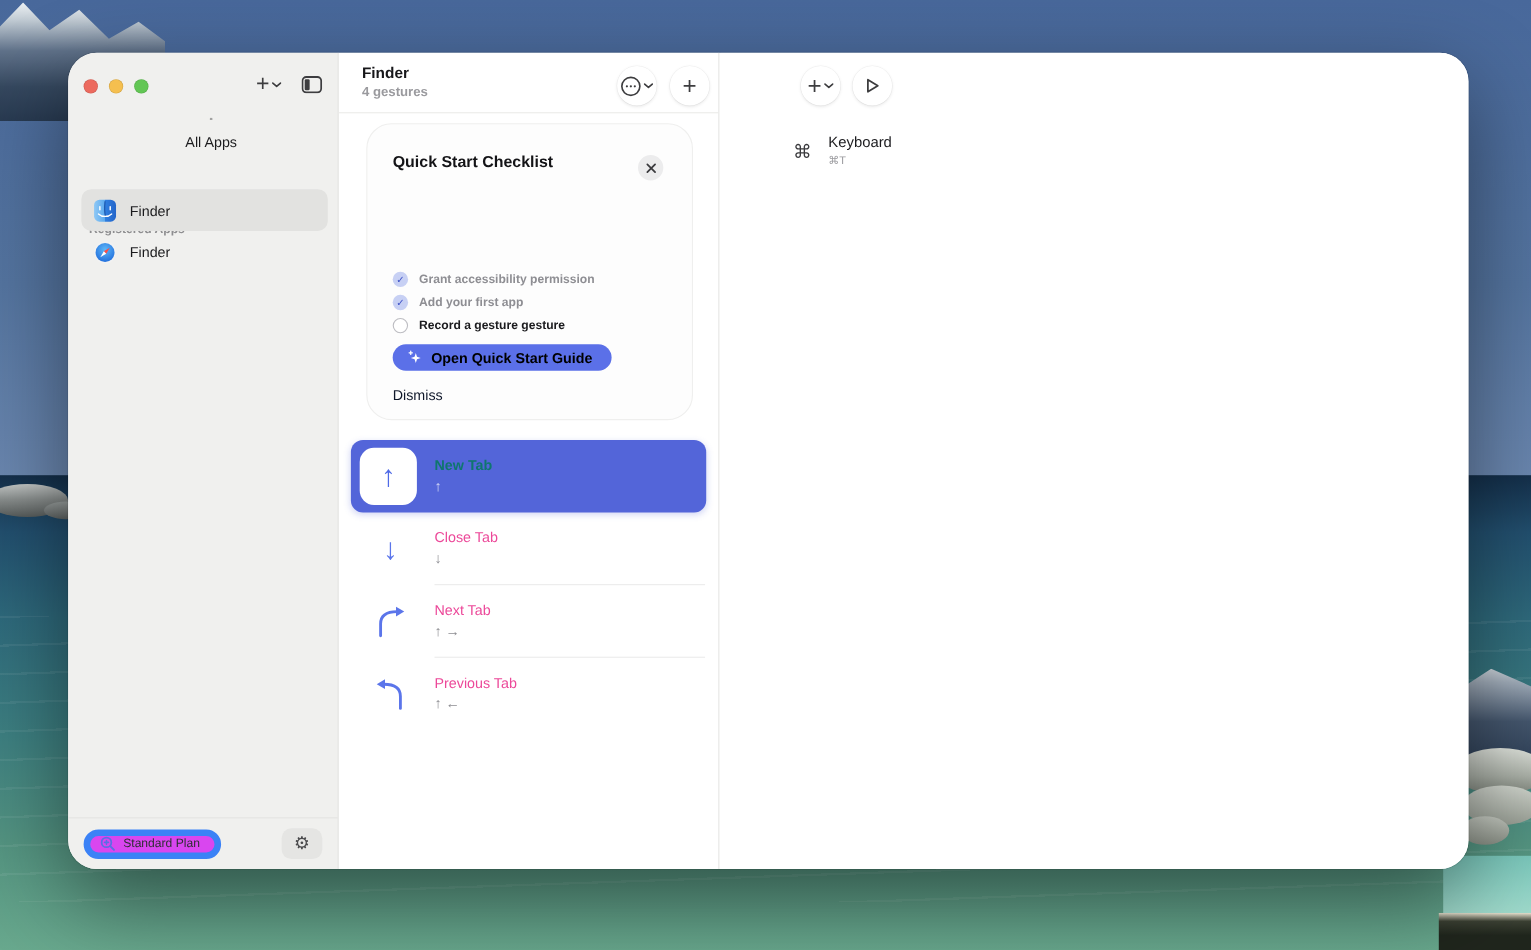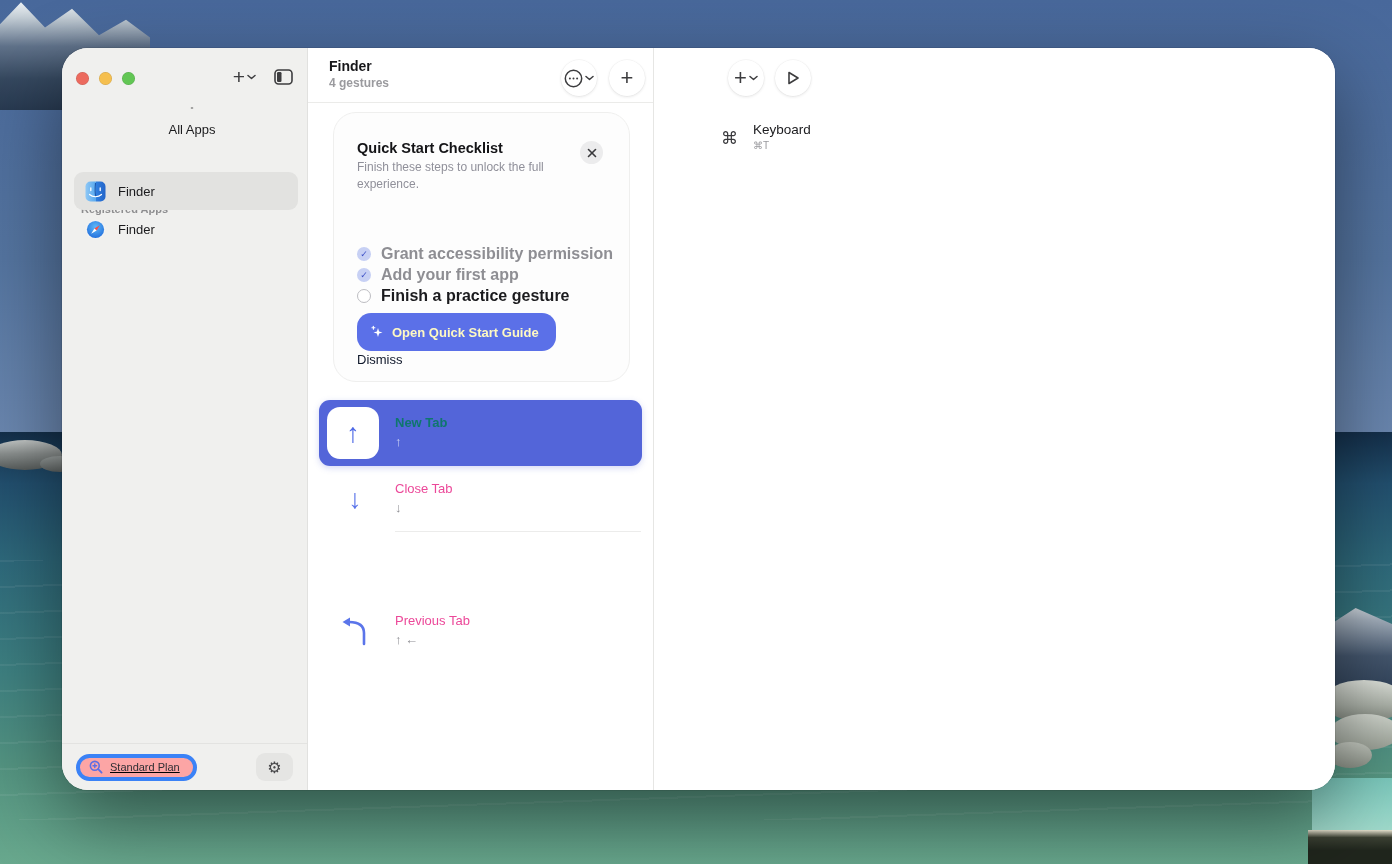--- a/index.html
+++ b/index.html
@@ -52,21 +52,21 @@
     gap:13px; padding-left:13px; border-radius:8px; font-size:13px; color:#1b1b1d;flex-direction:column; }
   .all-apps { top:59px; }
   .section-label { position:absolute; left:19px; top:155px; font-size:11px; font-weight:700; color:#8e8e90; }
   .app-row { position:absolute; left:12px; width:224px; height:38px; border-radius:9px;
     display:flex; align-items:center; gap:12px; padding-left:11px; font-size:13px; font-weight:500; color:#1b1b1d; }
   .app-row.selected { background:#e2e2e0; }
   .app-finder { top:124px; } .app-safari { top:162px; }
   .sb-footer { position:absolute; left:0; right:0; bottom:0; height:47px; border-top:1px solid #e3e3e1;
     display:flex; align-items:center; justify-content:space-between; padding:0 14px; }
   .plan-pill { display:flex; align-items:center; gap:7px; height:27px; padding:0 13px 0 9px;
-    background:#fca5a5; border:4px solid #3b82f6; border-radius:14px;text-decoration:underline; }
+    background:#d946ef; border:6px solid #3b82f6; border-radius:14px; }
   .plan-pill span { font-size:11px; font-weight:500; color:#2e2e33; }
   .settings-btn { width:37px; height:28px; border-radius:9px; background:#e5e5e3;
     display:flex; align-items:center; justify-content:center; font-size:16px; color:#4a4a4c; }
 
   
   .gestures-col { position:absolute; left:246px; top:0; bottom:0; width:346px; background:#fff;
     border-right:1px solid #e6e6e4; }
   .col-header { position:absolute; left:0; right:0; top:0; height:55px; }
   .gestures-col .col-header { border-bottom:1px solid #ebebe9; }
   .hdr-title { position:absolute; left:21px; top:10px; }
@@ -84,25 +84,25 @@
   .card-close { position:absolute; right:26px; top:28px; width:23px; height:23px; border-radius:50%;
     background:#ececed; display:flex; align-items:center; justify-content:center; }
   .card-p { position:absolute; left:23px; width:256px; font-size:12px; line-height:17px; color:#90909a; }
   .p1 { top:46px; width:200px; } .p2 { top:93px; }
   .chk-item { position:absolute; left:23px; height:18px; display:flex; align-items:center; gap:10px; }
   .chk1{top:132px;} .chk2{top:153px;} .chk3{top:174px;}
   .chk-circle { width:14px; height:14px; border-radius:50%; display:flex; align-items:center;
     justify-content:center; font-size:9px; }
   .chk-circle.done { background:#c7d0f4; color:#3c4fc6; }
   .chk-circle.todo { background:#fff; border:1.5px solid #bdbdc2; }
-  .chk-label { font-size:16px; font-weight:600; }
+  .chk-label { font-size:11px; font-weight:600; }
   .chk-label.done { color:#8e8e93; }
   .chk-label.todo { color:#1b1b1e; }
-  .cta-btn { position:absolute; left:23px; top:200px; height:38px; display:inline-flex; align-items:center;
-    gap:8px; padding:0 17px 0 13px; border-radius:14px; background:#5b70e8; color:#fef9c3;
+  .cta-btn { position:absolute; left:23px; top:200px; height:24px; display:inline-flex; align-items:center;
+    gap:8px; padding:0 17px 0 13px; border-radius:14px; background:#5b70e8; color:#000000;
     font-size:13px; font-weight:600; }
   .dismiss { position:absolute; left:23px; top:239px; font-size:13px; color:#0f172a; }
 
   
   .g-row { position:absolute; left:0; width:346px; height:66px; }
   .g1{top:352px;} .g2{top:418px;} .g3{top:484px;} .g4{top:550px;}
   .g-row .sel-bg { position:absolute; left:11px; top:0; width:323px; height:66px; border-radius:11px;
     background:#5365d9; box-shadow:0 2px 6px rgba(83,101,217,.25); }
   .icon-box { position:absolute; left:19px; top:7px; width:52px; height:52px; border-radius:13px;
     background:#fff; display:flex; align-items:center; justify-content:center; }
@@ -258,37 +258,36 @@
     </div>
 
     <div class="card">
       <div class="card-title">Quick Start Checklist</div>
       <div class="card-close">
         <svg width="10" height="10" viewBox="0 0 10 10">
           <line x1="1.5" y1="1.5" x2="8.5" y2="8.5" stroke="#3a3a3d" stroke-width="1.6" stroke-linecap="round"></line>
           <line x1="8.5" y1="1.5" x2="1.5" y2="8.5" stroke="#3a3a3d" stroke-width="1.6" stroke-linecap="round"></line>
         </svg>
       </div>
-      <div class="card-p p1">Finish these steps to unlock the full experience.</div>
 
       <div class="chk-item chk1">
         <div class="chk-circle done">
             <span>✓</span>
           </div>
         <span class="chk-label done">Grant accessibility permission</span>
       </div>
       <div class="chk-item chk2">
         <div class="chk-circle done">
             <span>✓</span>
           </div>
         <span class="chk-label done">Add your first app</span>
       </div>
       <div class="chk-item chk3">
         <div class="chk-circle todo"></div>
-        <span class="chk-label todo">Finish a practice gesture</span>
+        <span class="chk-label todo">Record a gesture gesture</span>
       </div>
 
       <div class="cta-btn">
         <svg width="14" height="14" viewBox="0 0 14 14">
           <path d="M8 3 L9.1 6.4 L12.5 7.5 L9.1 8.6 L8 12 L6.9 8.6 L3.5 7.5 L6.9 6.4 Z" fill="#ffffff"></path>
           <line x1="3.4" y1="1.2" x2="3.4" y2="4.2" stroke="#ffffff" stroke-width="1.1" stroke-linecap="round"></line>
           <line x1="1.9" y1="2.7" x2="4.9" y2="2.7" stroke="#ffffff" stroke-width="1.1" stroke-linecap="round"></line>
         </svg>
         <span>Open Quick Start Guide</span>
       </div>
@@ -310,20 +309,33 @@
       <div class="g-icon">
         <span class="big-arrow" style="color:#5b75ea;">↓</span>
       </div>
       <div class="g-text">
         <div class="g-title">Close Tab</div>
         <div class="g-short">↓</div>
       </div>
       <div class="g-div"></div>
     </div>
 
+    <div class="g-row g3">
+      <div class="g-icon">
+        <svg width="32" height="32" viewBox="0 0 32 32">
+          <path d="M7 29 L7 18 C7 11 12 7 22 7" fill="none" stroke="#5b75ea" stroke-width="2.6" stroke-linecap="round"></path>
+          <polygon points="21,2.6 28.5,7 21,11.4" fill="#5b75ea"></polygon>
+        </svg>
+      </div>
+      <div class="g-text">
+        <div class="g-title">Next Tab</div>
+        <div class="g-short">↑ →</div>
+      </div>
+      <div class="g-div"></div>
+    </div>
 
     <div class="g-row g4">
       <div class="g-icon">
         <svg width="32" height="32" viewBox="0 0 32 32">
           <path d="M25 29 L25 18 C25 11 20 7 10 7" fill="none" stroke="#5b75ea" stroke-width="2.6" stroke-linecap="round"></path>
           <polygon points="11,2.6 3.5,7 11,11.4" fill="#5b75ea"></polygon>
         </svg>
       </div>
       <div class="g-text">
         <div class="g-title">Previous Tab</div>

